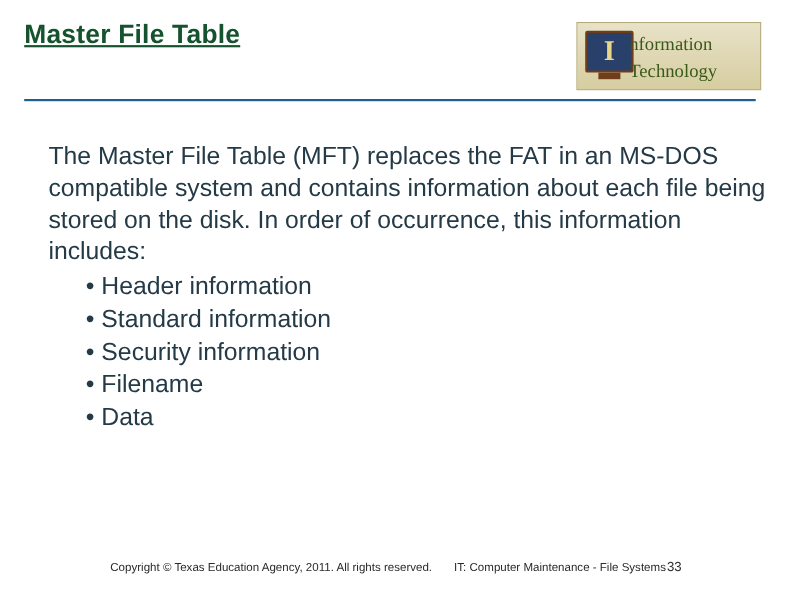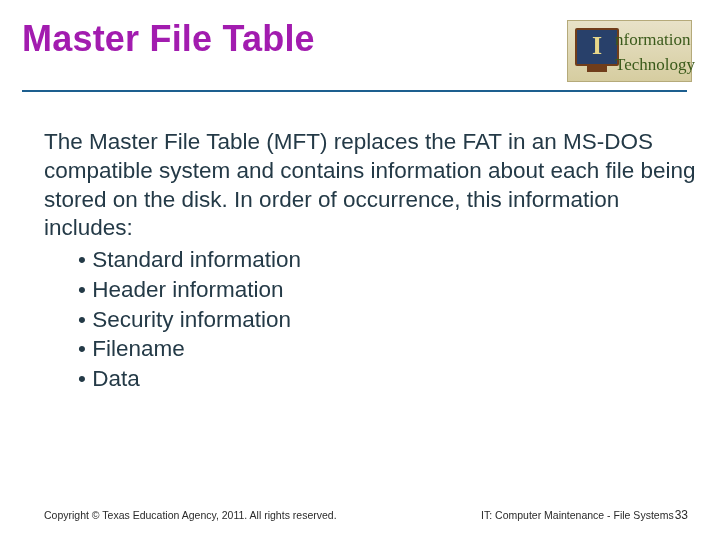--- a/index.html
+++ b/index.html
@@ -12,33 +12,34 @@
     position: relative;
     overflow: hidden;
   }
   .header {
     display: flex;
     justify-content: space-between;
     align-items: flex-start;
     padding: 18px 28px 0 22px;
   }
   .title {
-    font-size: 36px;
+    font-size: 24px;
     font-weight: bold;
-    color: #a21caf;
+    color: #14532d;
     letter-spacing: 0.2px;
+    text-decoration: underline;
   }
   .title-underline {
     height: 2px;
     background: #1d5f8f;
     margin: 8px 28px 0 22px;
     width: 665px;
   }
   .logo {
-    width: 125px;
+    width: 168px;
     height: 62px;
     position: relative;
     margin-top: 2px;
     padding-left: 48px;
   }
   .logo-bg {
     position: absolute;
     inset: 0;
     background: linear-gradient(180deg, #e8e2c8 0%, #d6cda0 100%);
     border: 1px solid #b5aa7a;
@@ -98,23 +99,23 @@
     list-style: none;
     font-size: 22.5px;
     line-height: 1.32;
   }
   .bullets li::before {
     content: "• ";
   }
   .footer {
     position: absolute;
     bottom: 18px;
-    left: 0; right: 4px;
+    left: 0; right: 16px;
     display: flex;
-    justify-content: space-between;
+    justify-content: center;
     align-items: baseline;
     padding: 0 28px 0 44px;
     font-size: 10.5px;
     color: #2a2a2a;
     margin-top: 24px;
   }
   .footer-right {
     display: flex;
     gap: 1px;
     align-items: baseline;
@@ -133,22 +134,22 @@
     <div class="logo-base"></div>
     <div class="logo-text1">nformation</div>
     <div class="logo-text2">Technology</div>
   </div>
 </div>
 <div class="title-underline"></div>
 
 <div class="content">
   <div class="intro">The Master File Table (MFT) replaces the FAT in an MS-DOS compatible system and contains information about each file being stored on the disk. In order of occurrence, this information includes:</div>
   <ul class="bullets">
+    <li>Header information</li>
     <li>Standard information</li>
-    <li>Header information</li>
     <li>Security information</li>
     <li>Filename</li>
     <li>Data</li>
   </ul>
 </div>
 
 <div class="footer">
   <div>Copyright © Texas Education Agency, 2011. All rights reserved.</div>
   <div class="footer-right">
     <div>IT: Computer Maintenance - File Systems</div>

